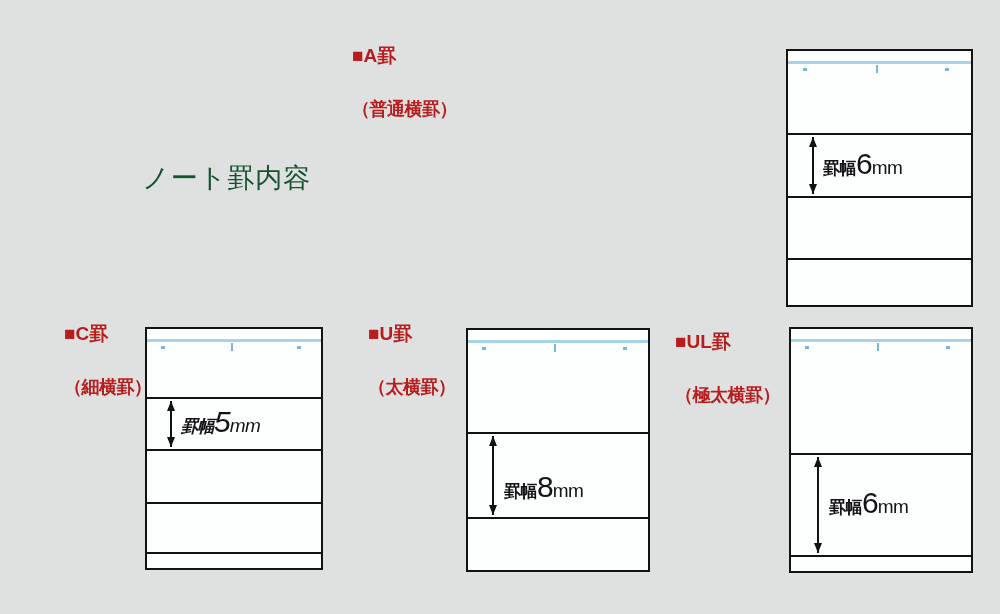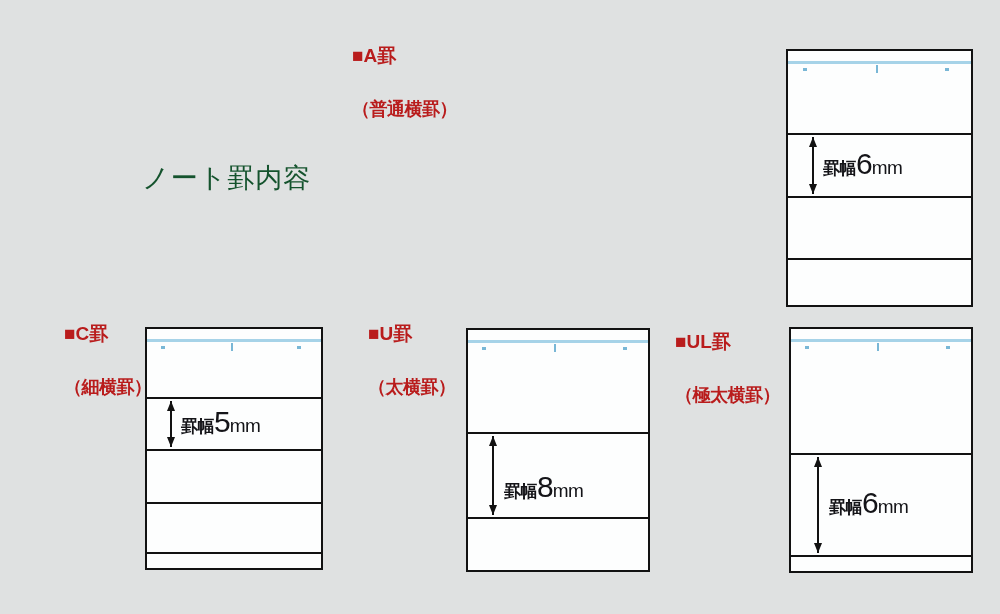--- a/index.html
+++ b/index.html
@@ -70,21 +70,21 @@
     <div class="varrow" style="left:24px; top:86px; height:57px;"></div>
     <div class="measure" style="left:35px; top:96px;">
       <span class="mk">罫幅</span><span class="mv">6</span><span class="mu">mm</span>
     </div>
   </div>
 
   <div class="card-heading" style="left:64px; top:322px;">
     <div class="h1">■C罫</div>
     <div class="h2">（細横罫）</div>
   </div>
-  <div class="card" style="left:145px; top:327px; width:178px; height:243px;">
+  <div class="card" style="left:145px; top:327px; width:178px; height:243px;font-style:italic;">
     <div class="blue-line"></div>
     <div class="tick dot-l"></div>
     <div class="tick center"></div>
     <div class="tick dot-r"></div>
     <div class="hline" style="top:68px;"></div>
     <div class="hline" style="top:120px;"></div>
     <div class="hline" style="top:173px;"></div>
     <div class="hline" style="top:223px;"></div>
     <div class="varrow" style="left:23px; top:72px; height:46px;"></div>
     <div class="measure" style="left:34px; top:76px;">

